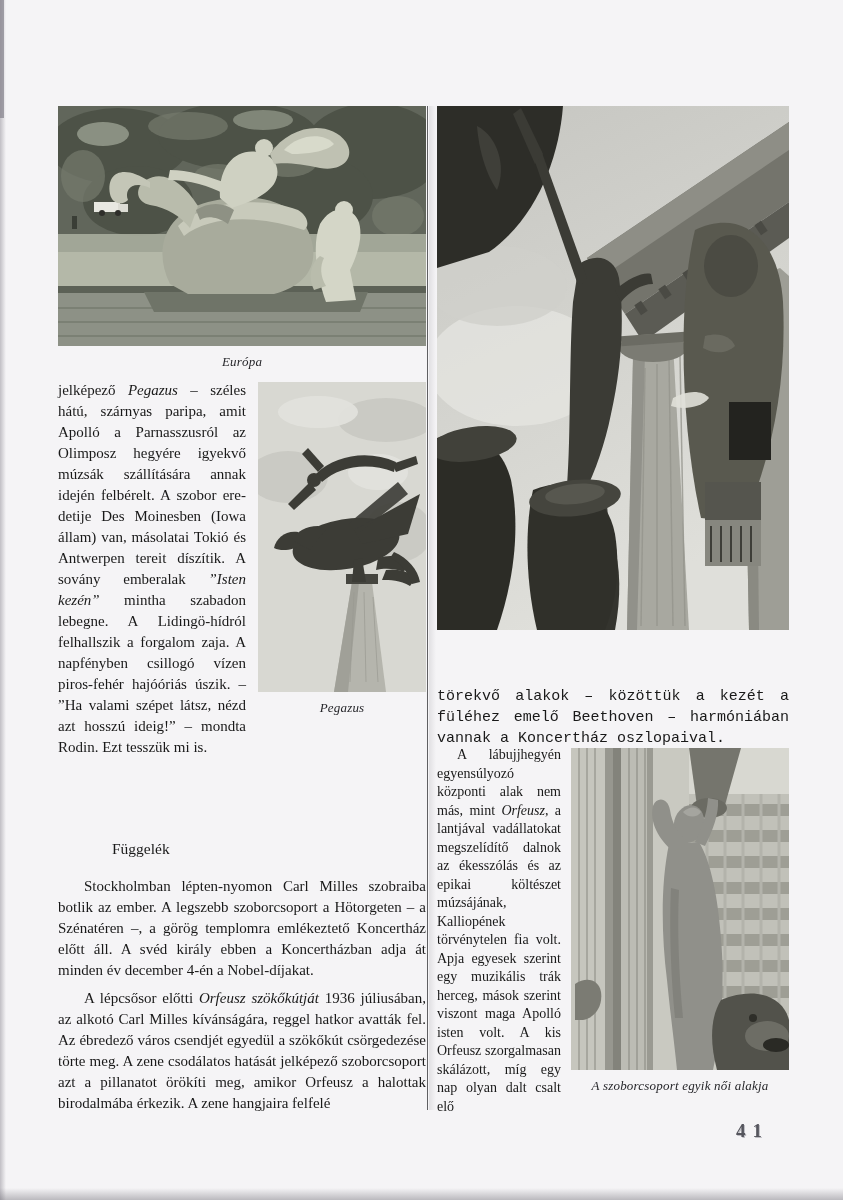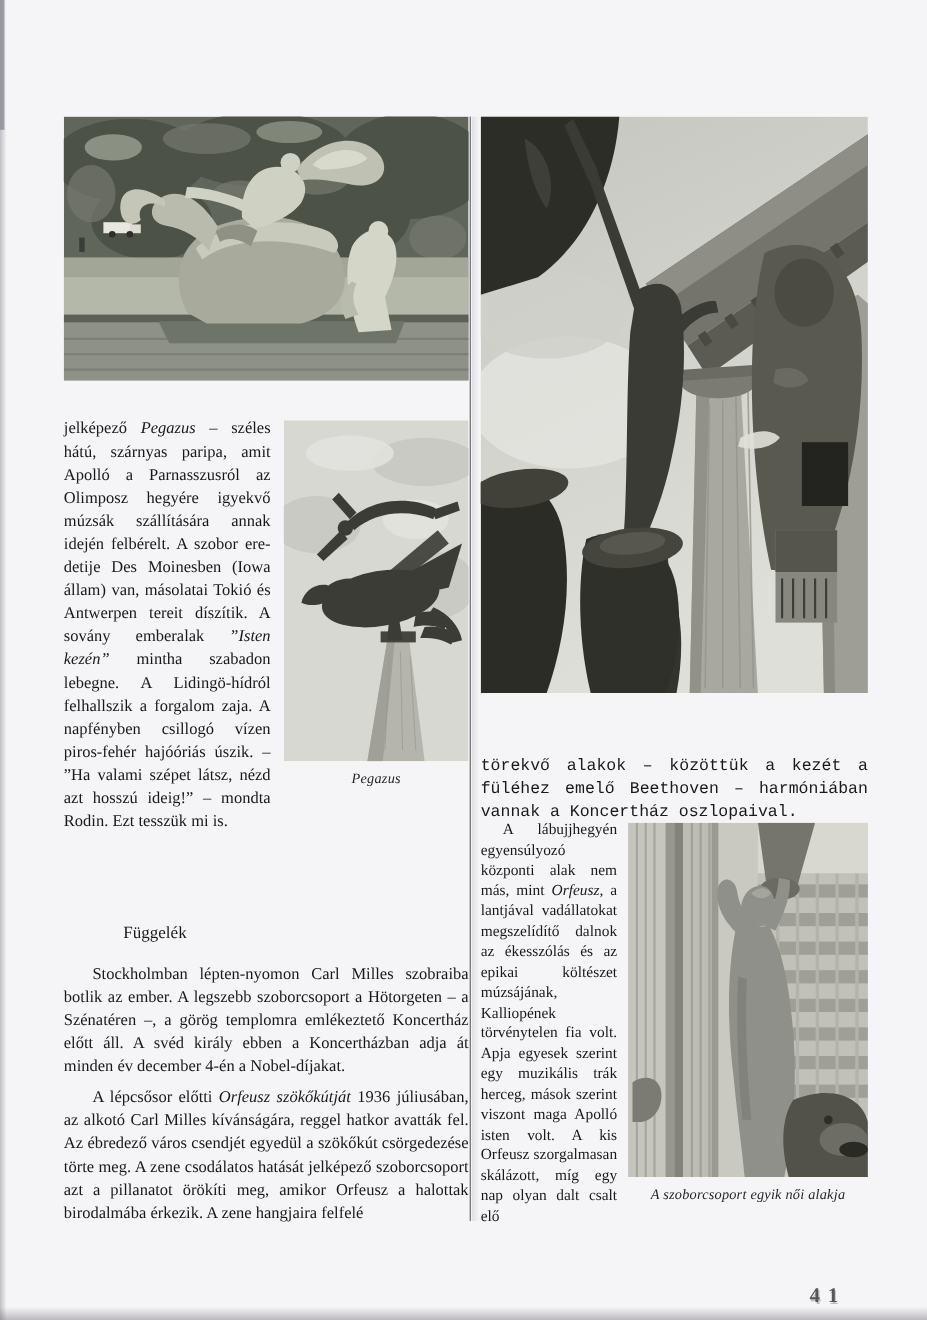--- a/index.html
+++ b/index.html
@@ -35,21 +35,21 @@
   .fig-europa{width:368px;}
   .fig-europa .photo{width:368px;height:240px;}
   .fig-orfeusz{width:352px;}
   .fig-orfeusz .photo{width:352px;height:524px;}
   .fig-pegazus{float:right;width:168px;margin:2px 0 6px 12px;}
   .fig-pegazus .photo{width:168px;height:310px;}
   .fig-noi{float:right;width:218px;margin:2px 0 4px 10px;}
   .fig-noi .photo{width:218px;height:322px;}
   .block-para1b{margin-top:0;}
   
-  .page-number{position:absolute;left:736px;top:1168px;font-size:19px;font-weight:bold;
+  .page-number{position:absolute;left:736px;top:1120px;font-size:19px;font-weight:bold;
                letter-spacing:7px;color:#55555d;text-shadow:1px 1px 0 rgba(140,140,150,.55);}
 </style>
 </head>
 <body>
 
 <div class="scan">
 
   <div class="edge-left"></div>
   <div class="edge-left-top"></div>
   <div class="gutter-line"></div>
@@ -100,20 +100,21 @@
           <path d="M162 92 C160 62 176 42 200 46 C218 50 224 64 216 78 C206 92 186 98 174 102 Z" fill="#cfd1c2"></path>
           <circle cx="206" cy="42" r="9" fill="#cfd1c2"></circle>
           <path d="M170 78 C150 70 130 64 112 64 L110 74 C132 74 152 80 166 88 Z" fill="#cfd1c2"></path>
           <path d="M212 48 C232 18 272 14 288 36 C298 52 284 66 262 62 C244 58 226 56 216 58 Z" fill="#bfc1b2"></path>
           <path d="M226 44 C240 28 266 26 276 38 C268 46 248 48 234 48 Z" fill="#d8dacb"></path>
           <path d="M262 118 C272 100 292 98 300 114 C306 128 300 148 292 164 L298 194 L268 196 C258 168 254 138 262 118 Z" fill="#d4d6c7"></path>
           <circle cx="286" cy="104" r="9" fill="#d4d6c7"></circle>
           <path d="M262 150 C252 158 250 172 256 184 L268 180 C262 170 262 160 266 152 Z" fill="#b9bcac"></path>
         </svg>
       </span>
+      <figcaption>Európa</figcaption>
     </figure>
 
     <div class="abs" style="top:274px;width:368px;">
       <div class="para block-para1b">
         <figure class="fig-pegazus">
           <span class="photo">
             <svg width="168" height="310" viewBox="0 0 168 310" preserveAspectRatio="none">
               <rect width="168" height="310" fill="#d8d8d2"></rect>
               <g fill="#c7c7c1" opacity="0.8">
                 <ellipse cx="128" cy="38" rx="48" ry="22"></ellipse>

